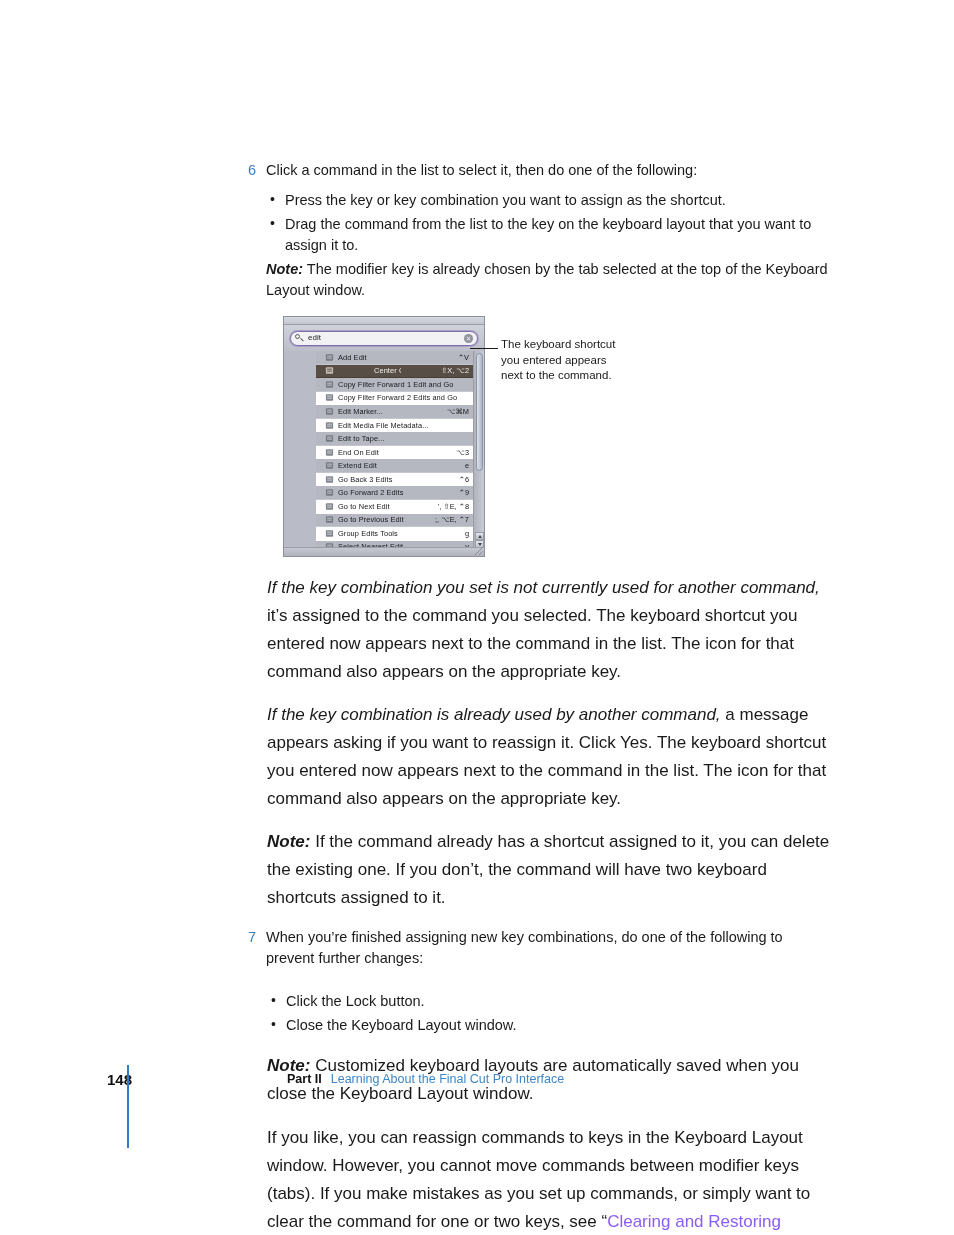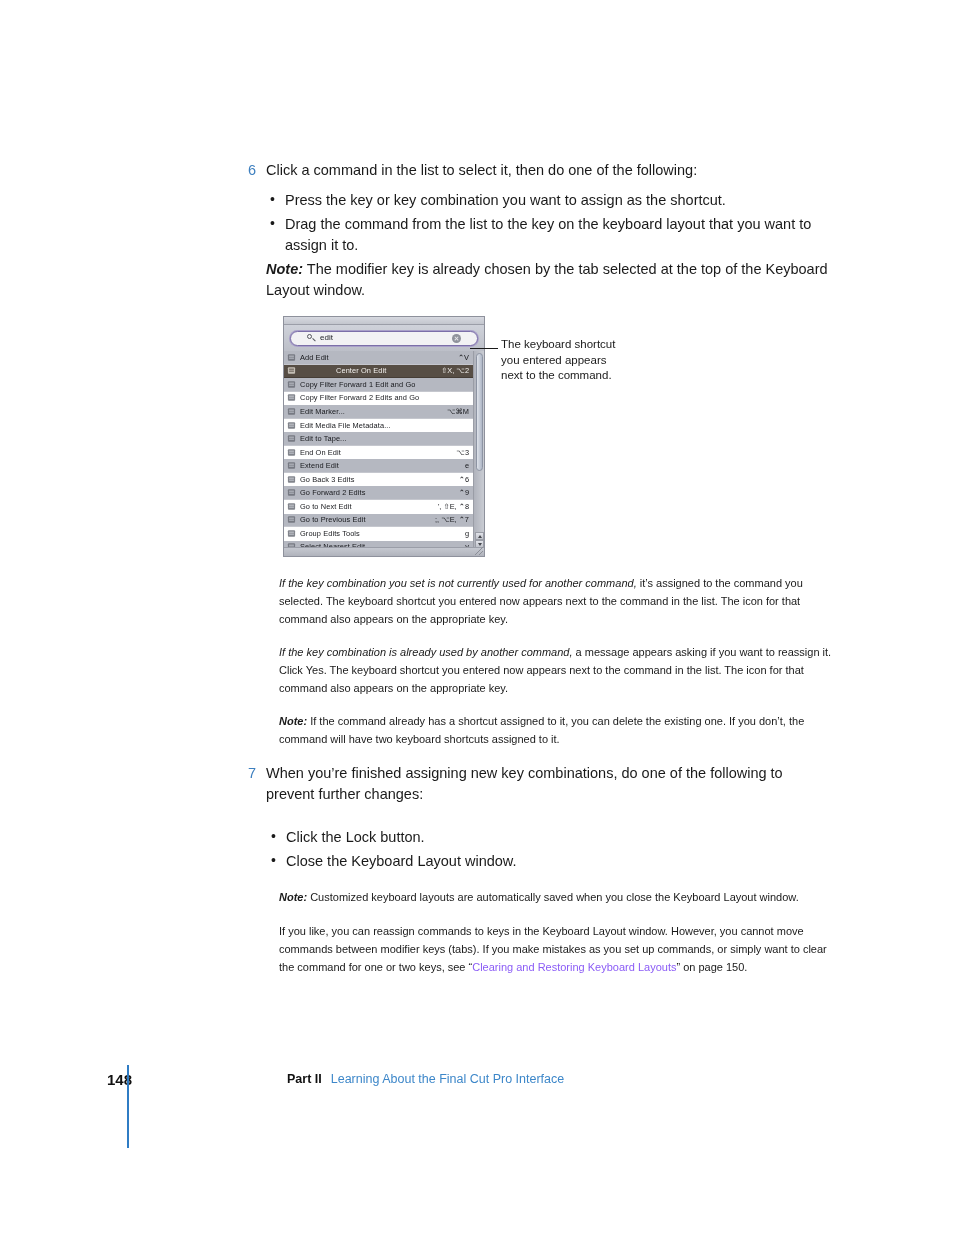--- a/index.html
+++ b/index.html
@@ -76,23 +76,23 @@
     font-size: 14.5px;
     line-height: 21px;
     margin-top: 2px;
   }
   .note .lbl {
     font-weight: bold;
     font-style: italic;
   }
 
   p.para {
-    font-size: 11px;
-    line-height: 18px;
-    margin: 0 0 15px 12px;
+    font-size: 17px;
+    line-height: 28px;
+    margin: 0 0 15px 0;
   }
   p.para .ital {
     font-style: italic;
   }
   .xref {
     color: #8b5cf6;
   }
 
   .indent-sub {
     margin-left: 18px;
@@ -130,21 +130,21 @@
     box-sizing: border-box;
   }
   .search-field {
     flex: 1 1 auto;
     height: 15px;
     background: #f2f2f4;
     border: 1px solid #7b6fa8;
     border-radius: 8px;
     display: flex;
     align-items: center;
-    padding: 0 16px;
+    padding: 0 4px;
     box-sizing: border-box;
     box-shadow: 0 0 0 1px #a9a0c9;
   }
   .search-ico {
     width: 9px; height: 9px;
     flex: 0 0 9px;
     position: relative;
     margin-right: 4px;
   }
   .search-ico::before {
@@ -195,25 +195,26 @@
     display: flex;
   }
   .cmd-list {
     flex: 1 1 auto;
     overflow: hidden;
   }
   .cmd-row {
     height: 13.55px;
     display: flex;
     align-items: center;
-    padding: 0 4px 0 3px;
+    padding: 0 4px 0 9px;
     box-sizing: border-box;
     font-size: 7.4px;
     color: #17181c;
     border-bottom: 1px solid rgba(255,255,255,0.22);
+    margin-left: 32px;
   }
   .cmd-row.alt  { background: #ffffff; }
   .cmd-row.base { background: #b5b8c1; }
   .cmd-row.sel {
     background: #574e45;
     color: #f3f1ee;
     border-bottom: 1px solid #453d36;
     gap: 36px;
   }
   .cmd-ico {

